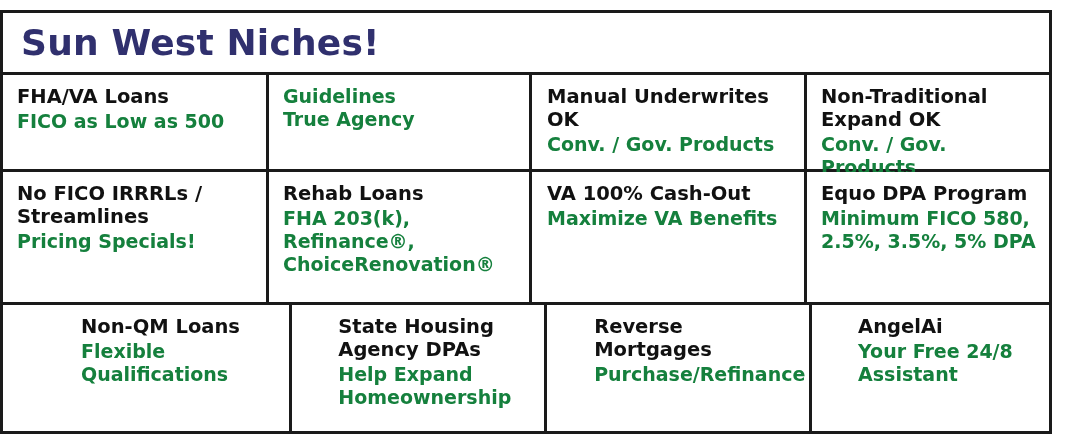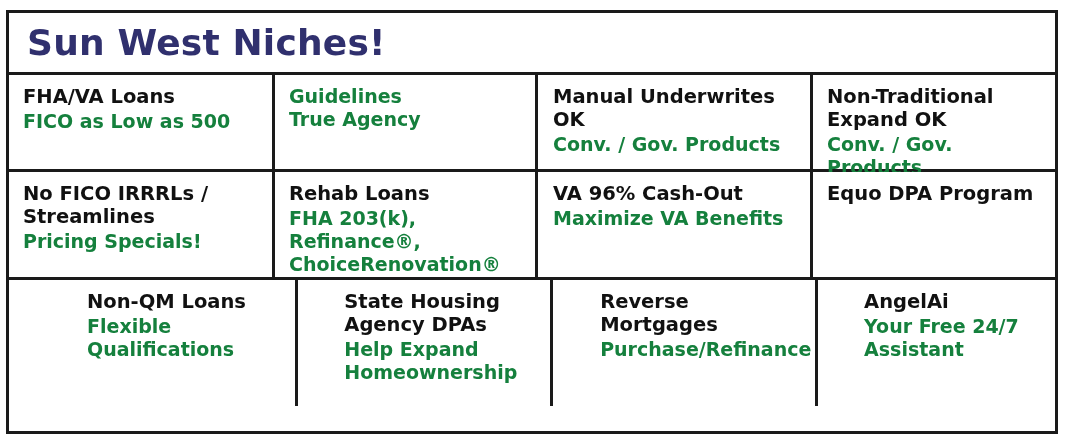--- a/index.html
+++ b/index.html
@@ -8,21 +8,21 @@
     background: #ffffff;
   }
   body {
     width: 1080px;
     height: 444px;
     font-family: "DejaVu Sans", sans-serif;
     overflow: hidden;
   }
   .sheet {
     position: absolute;
-    left: 6px;
+    left: 0;
     top: 10px;
     width: 1052px;
     height: 424px;
     box-sizing: border-box;
     border: 3px solid #1a1a1a;
     background: #ffffff;
   }
   .title-row {
     box-sizing: border-box;
     height: 62px;
@@ -55,21 +55,21 @@
   }
   .cell.lastcol {
     border-right: none;
   }
   .c1 { width: 266px; }
   .c2 { width: 263px; }
   .c3 { width: 275px; padding-left: 15px; }
   .c4 { width: 242px; }
 
   .r1 { height: 97px; }
-  .r2 { height: 108px; }
+  .r2 { height: 133px; }
   .r3 { height: 126px; margin-left: 32px; }
 
   .head {
     font-size: 19.5px;
     font-weight: bold;
     color: #111111;
     line-height: 1.18;
     margin-bottom: 2px;
   }
   .sub {
@@ -125,27 +125,31 @@
     </div>
     <div class="cell c2 r2">
       <div class="head">Rehab Loans</div>
       <div class="sub">
         <span class="line">FHA 203(k),</span>
         <span class="line">Refinance®,</span>
         <span class="line">ChoiceRenovation®</span>
       </div>
     </div>
     <div class="cell c3 r2">
-      <div class="head">VA 96% Cash-Out</div>
+      <div class="head">VA 100% Cash-Out</div>
       <div class="sub">
         <span class="line">Maximize VA Benefits</span>
       </div>
     </div>
     <div class="cell c4 r2 lastcol">
       <div class="head">Equo DPA Program</div>
+      <div class="sub">
+        <span class="line">Minimum FICO 580,</span>
+        <span class="line">2.5%, 3.5%, 5% DPA</span>
+      </div>
     </div>
   </div>
 
   <div class="grid-row r3 last">
     <div class="cell c1 r3">
       <div class="head">Non-QM Loans</div>
       <div class="sub">
         <span class="line">Flexible Qualifications</span>
       </div>
     </div>
@@ -158,19 +162,19 @@
     </div>
     <div class="cell c3 r3">
       <div class="head">Reverse Mortgages</div>
       <div class="sub">
         <span class="line">Purchase/Refinance</span>
       </div>
     </div>
     <div class="cell c4 r3 lastcol">
       <div class="head">AngelAi</div>
       <div class="sub">
-        <span class="line">Your Free 24/7</span>
+        <span class="line">Your Free 24/8</span>
         <span class="line">Assistant</span>
       </div>
     </div>
   </div>
 
 </div>
 
 </body></html>

